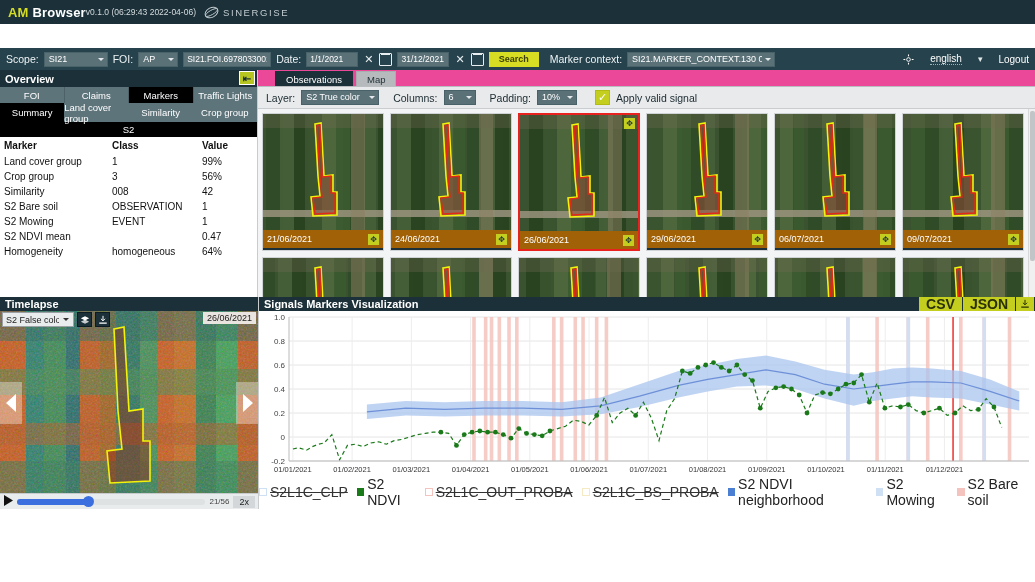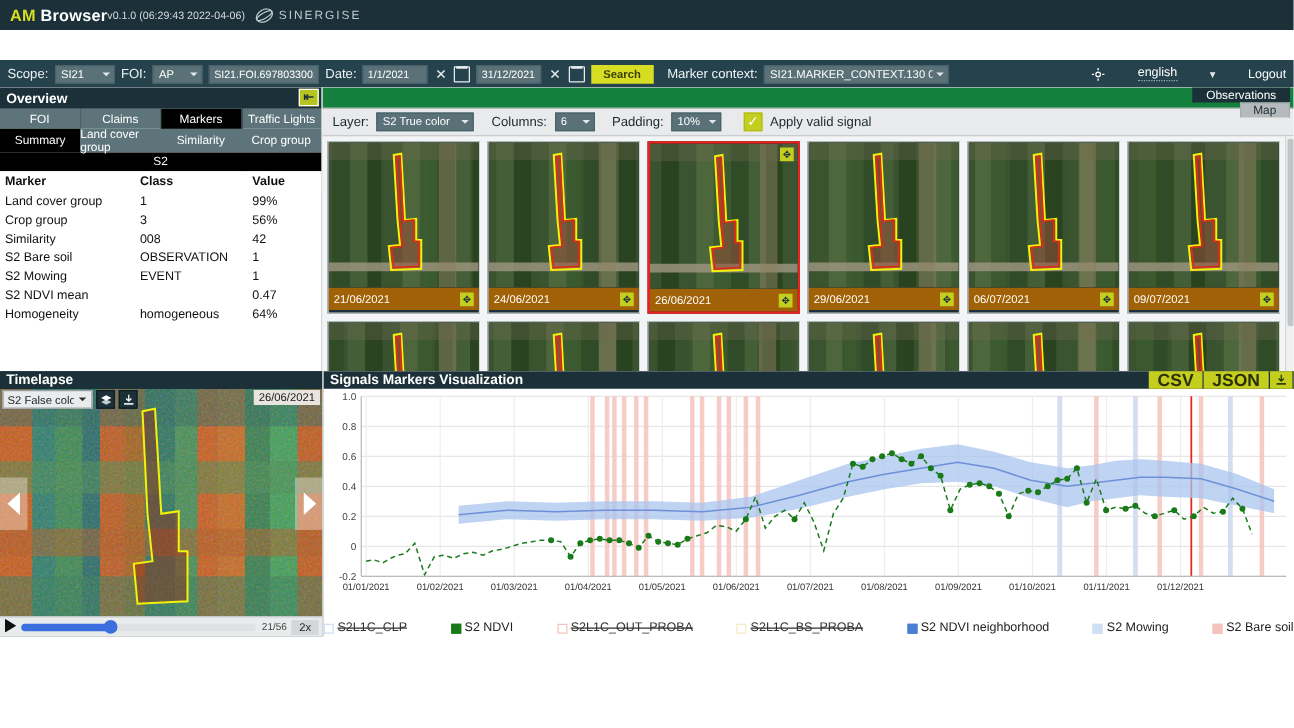--- a/index.html
+++ b/index.html
@@ -64,21 +64,21 @@
   .calbtn::before {
     content: ""; position: absolute; top: -1px; left: 1px; right: 1px;
     height: 2px; background: #e8eef0;
   }
   .searchbtn {
     background: #d6dd22; color: #3b3f05; border: none;
     height: 15px; padding: 0 10px; font-size: 9px; font-weight: bold;
     cursor: pointer; font-family: "Liberation Sans", sans-serif;
   }
   .searchbar .right {
-    position: absolute; right: 6px; display: flex; align-items: center; gap: 26px;
+    position: absolute; right: 6px; display: flex; align-items: center; gap: 16px;
   }
   .gearicon { width: 11px; height: 11px; cursor: pointer; }
   .langsel { color: #fff; font-size: 10px; border-bottom: 1px dotted #9fb0b5; cursor: pointer; }
   .logout { color: #fff; font-size: 10px; cursor: pointer; }
 
   
   .main { display: flex; height: 227px; }
 
   
   .leftpanel { width: 258px; background: #fff; border-right: 1px solid #c8ccce; position: relative; }
@@ -119,21 +119,21 @@
   }
   table.mk td {
     text-align: left; font-size: 10px; padding: 2px 4px; color: #111;
   }
   table.mk .c0 { width: 42%; }
   table.mk .c1 { width: 35%; }
   table.mk .c2 { width: 23%; }
 
   
   .rightpanel { flex: 1; background: #f3f4f5; position: relative; overflow: hidden; }
-  .obsTabs { height: 17px; background: #15803d; display: flex; align-items: flex-end; padding-left: 17px; border-bottom: 1px solid #b9bdbf; flex-direction: column;}
+  .obsTabs { height: 17px; background: #ec4899; display: flex; align-items: flex-end; padding-left: 17px; border-bottom: 1px solid #b9bdbf;}
   .obsTabs .otab {
     height: 15px; padding: 0 10px; font-size: 9.5px;
     display: flex; align-items: center; cursor: pointer;
     background: #b6babc; color: #22333a; margin-right: 3px;
     border: 1px solid #a9adaf; border-bottom: none;
   }
   .obsTabs .otab.active { background: #1b3038; color: #fff; border-color:#1b3038; }
   .ctrlbar {
     height: 22px; background: #e8eaeb; display: flex; align-items: center;
     gap: 6px; padding: 0 8px; border-bottom: 1px solid #c9cdcf;
@@ -259,22 +259,22 @@
   .exportbtns { position: absolute; right: 0; top: 0; display: flex; height: 14px; }
   .expbtn {
     background: #c4ce1f; color: #2a2f05; font-size: 14px; font-weight: bold;
     padding: 0 7px; display: flex; align-items: center; cursor: pointer;
     border-right: 1px solid #1b3038;
   }
   .expbtn.icononly { padding: 0 4px; }
   .plotwrap { position: absolute; top: 14px; left: 0; right: 0; bottom: 0; }
   .legend {
     position: absolute; bottom: 1px; left: 0; right: 0;
-    display: flex; align-items: center; justify-content: space-between;
-    gap: 9px; font-size: 10px; color: #222;
+    display: flex; align-items: center; justify-content: flex-start;
+    gap: 9px; font-size: 14px; color: #222;
   }
   .legend .item { display: flex; align-items: center; gap: 3px; cursor: pointer; }
   .legend .sw { width: 8px; height: 8px; border: 1px solid #888; }
   .legend .off { text-decoration: line-through; color: #333; }
 </style>
 </head>
 <body>
 
 <div id="app">
 
@@ -290,21 +290,21 @@
           <ellipse cx="12" cy="12" rx="11" ry="3.5" fill="none" stroke="#c2ccd0" stroke-width="1.4" transform="rotate(-30 12 12)"></ellipse>
         </svg>
         <span class="sname">SINERGISE</span>
       </span>
     </div>
   </div>
 
   <div class="searchbar">
     <span class="lbl">Scope:</span>
     <span class="selwrap">
-      <select class="sel" style="width:48px">
+      <select class="sel" style="width:64px">
         <option>SI21</option>
       </select>
     </span>
     <span class="lbl">FOI:</span>
     <span class="selwrap">
       <select class="sel" style="width:40px">
         <option>AP</option>
       </select>
     </span>
     <input class="txtin" style="width: 88px;" value="SI21.FOI.6978033001">

